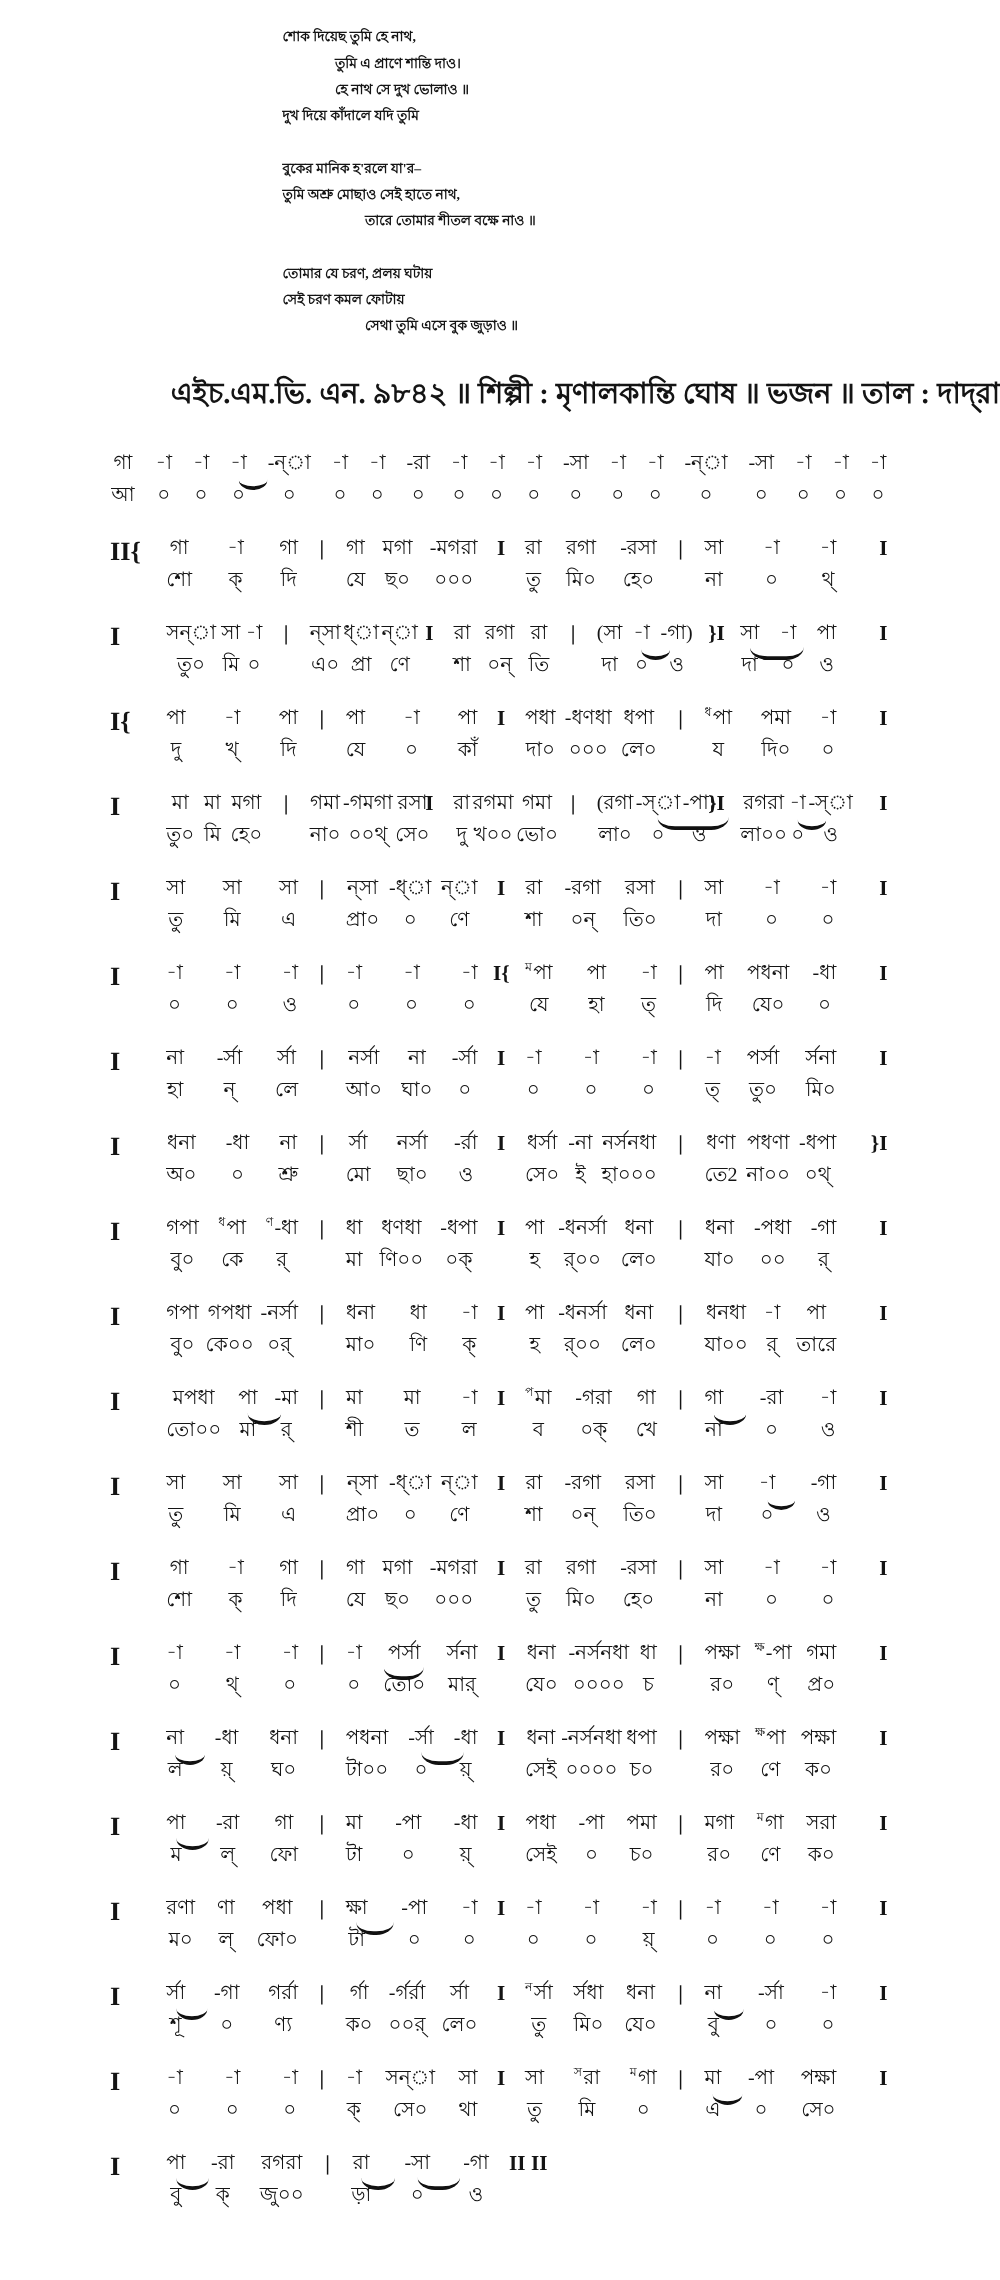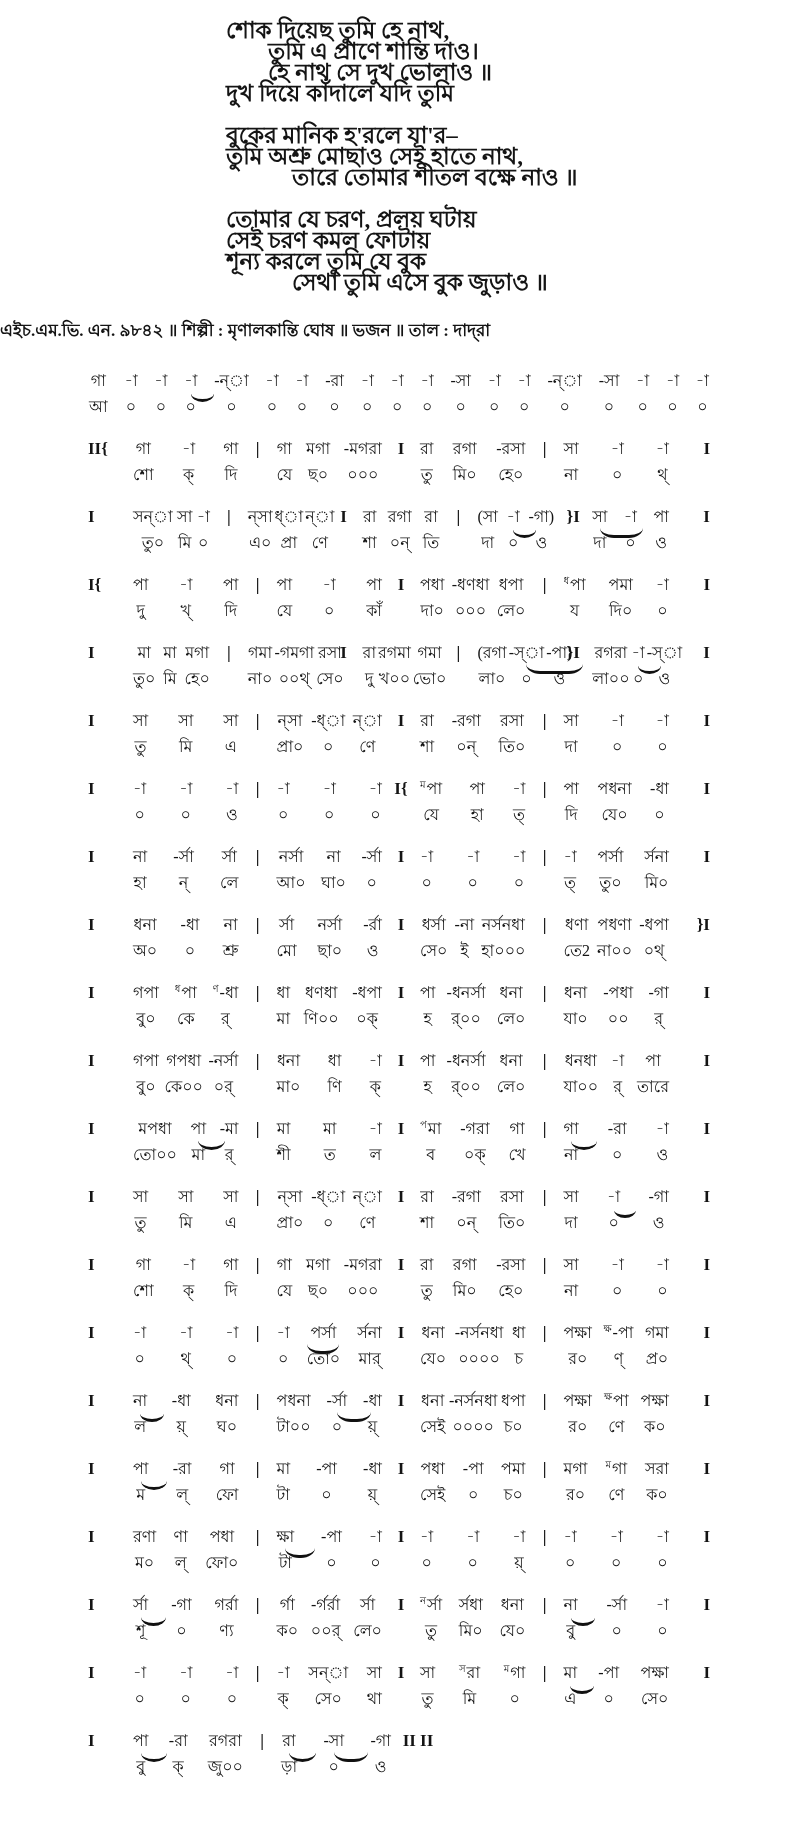--- a/index.html
+++ b/index.html
@@ -2,37 +2,37 @@
 <html><head>
 <meta charset="utf-8">
 <style>
   html,body{margin:0;padding:0;background:#e8e8e8;}
   .page{
     width:800px;height:1824px;background:#ffffff;color:#141414;
     font-family:"Liberation Serif","DejaVu Serif",serif;
     overflow:hidden;position:relative;margin:0 auto;
   }
   
-  .poem{padding:20px 0 0 226px;font-size:23px;font-weight:bold;line-height:21px;}
+  .poem{padding:20px 0 0 226px;font-size:11px;font-weight:bold;line-height:21px;}
   .stanza{margin-bottom:21px;}
   .pline{white-space:nowrap;}
   .ind1{padding-left:42px;}
   .ind2{padding-left:66px;}
   
-  .meta{margin-top:24px;text-align:left;font-size:17px;font-weight:bold;white-space:nowrap;}
+  .meta{margin-top:24px;text-align:right;font-size:23px;font-weight:bold;white-space:nowrap;}
   
   .notation{margin:26px 90px 0 88px;}
   .nrow{display:flex;align-items:flex-start;margin-bottom:23px;}
   .alap{justify-content:space-between;}
-  .lead{width:44px;font-weight:bold;font-size:17px;flex:none;}
+  .lead{width:44px;font-weight:bold;font-size:21px;flex:none;}
   .sep{width:36px;text-align:center;font-weight:bold;font-size:17px;flex:none;}
   .end{width:40px;text-align:right;font-weight:bold;font-size:17px;flex:none;white-space:nowrap;}
   .group{flex:1 1 0;display:flex;justify-content:space-between;min-width:0;}
   .short .group{flex:0 0 112px;}
-  .short .end{text-align:center;padding-left:6px;}
+  .short .end{text-align:right;padding-left:6px;}
   .cell{position:relative;text-align:center;padding:0 1px;}
   .note{font-size:16px;line-height:20px;height:20px;white-space:nowrap;}
   .lyric{font-size:16px;line-height:18px;margin-top:7px;white-space:nowrap;}
   .grace{font-size:10px;position:relative;top:-6px;margin-right:1px;}
   .cell.s0::before,.cell.s1::before,.cell.s2::before{
     content:"";position:absolute;top:18px;height:10px;
     border-bottom:3px solid #111;
     border-bottom-left-radius:14px 10px;border-bottom-right-radius:14px 10px;
   }
   .cell.s0::before{left:5%;width:90%;}
@@ -51,21 +51,20 @@
         <div class="pline">দুখ দিয়ে কাঁদালে যদি তুমি</div>
       </div>
       <div class="stanza">
         <div class="pline">বুকের মানিক হ'রলে যা'র–</div>
         <div class="pline">তুমি অশ্রু মোছাও সেই হাতে নাথ,</div>
         <div class="pline ind2">তারে তোমার শীতল বক্ষে নাও ॥</div>
       </div>
       <div class="stanza">
         <div class="pline">তোমার যে চরণ, প্রলয় ঘটায়</div>
         <div class="pline">সেই চরণ কমল ফোটায়</div>
-        <div class="pline">শূন্য করলে তুমি যে বুক</div>
         <div class="pline ind2">সেথা তুমি এসে বুক জুড়াও ॥</div>
       </div>
     </section>
   <div class="meta">এইচ.এম.ভি. এন. ৯৮৪২ ॥ শিল্পী : মৃণালকান্তি ঘোষ ॥ ভজন ॥ তাল : দাদ্‌রা</div>
   <section class="notation">
     <div class="nrow alap">
         <div class="cell">
           <div class="note">গা</div>
           <div class="lyric">আ</div>
         </div>

